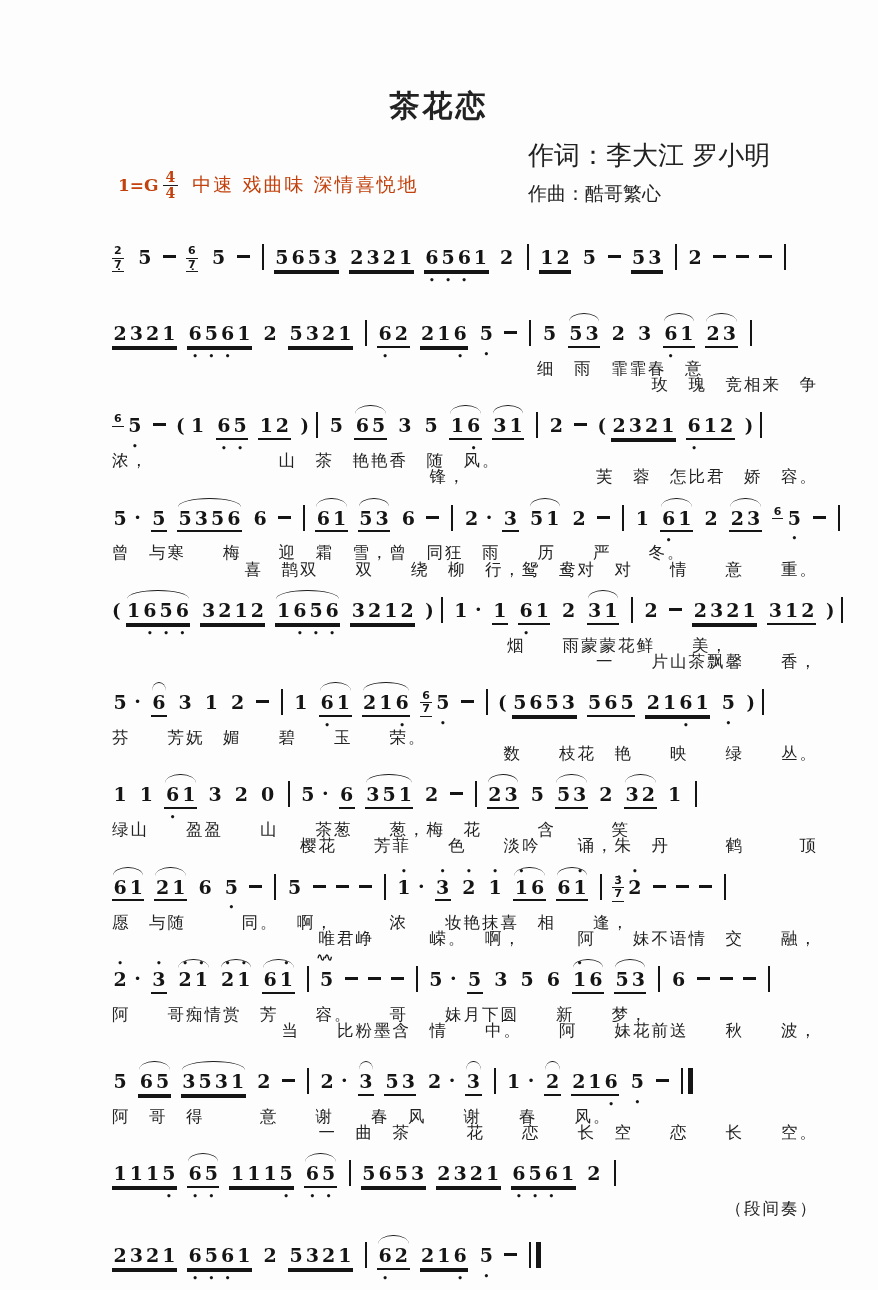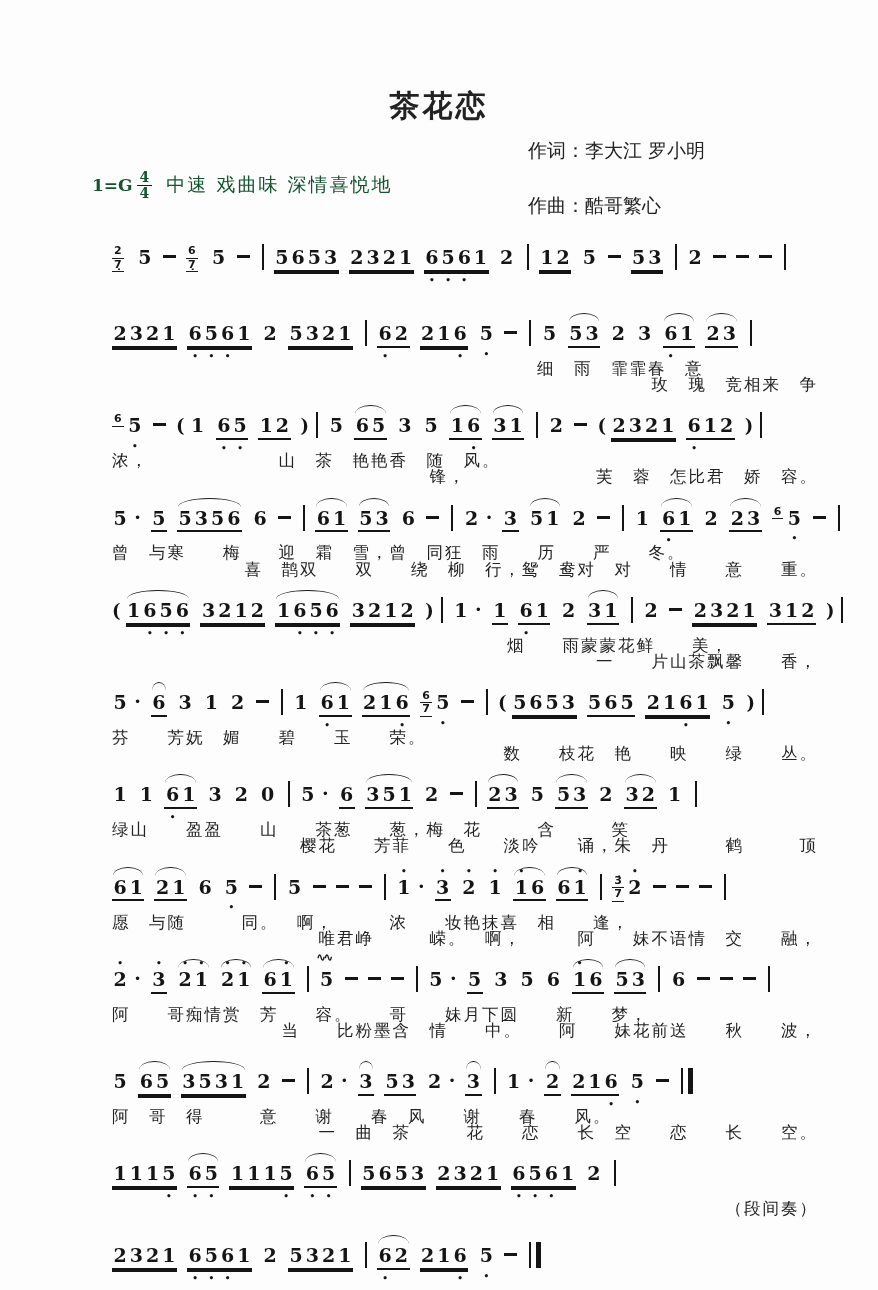--- a/index.html
+++ b/index.html
@@ -4,23 +4,23 @@
 <style>
   html,body{margin:0;padding:0;}
   body{
     width:878px;height:1290px;background:#fdfdfd;color:#1c1c1c;
     font-family:"DejaVu Sans",sans-serif;overflow:hidden;position:relative;
   }
   
   .header{position:relative;height:215px;}
   .title{position:absolute;top:86px;left:0;right:0;text-align:center;
          font-size:30px;font-weight:bold;letter-spacing:3px;color:#222;}
-  .credit1{position:absolute;top:138px;left:528px;font-size:19px;color:#222;}
-  .credit2{position:absolute;top:181px;left:528px;font-size:19px;color:#222;margin-top:12px;}
-  .keyline{position:absolute;top:170px;left:92px;font-size:19px;color:#14532d;white-space:nowrap;}
+  .credit1{position:absolute;top:138px;left:528px;font-size:26px;color:#222;}
+  .credit2{position:absolute;top:181px;left:528px;font-size:19px;color:#222;}
+  .keyline{position:absolute;top:170px;left:118px;font-size:19px;color:#c2410c;white-space:nowrap;}
   .key{font:bold 17px "DejaVu Serif",serif;}
   .ts{display:inline-flex;flex-direction:column;align-items:center;
       font:bold 14px "DejaVu Serif",serif;vertical-align:middle;margin:0 14px 0 4px;line-height:1.05;}
   .tsn{padding:0 3px;}
   .ts .tsn:first-child{border-bottom:1.5px solid #1c1c1c;}
   .tempo{letter-spacing:2px;}
   
   .score{padding:14px 60px 0 112px;}
   .score-line{white-space:nowrap;}
   .music{font:bold 19px "DejaVu Serif",serif;color:#151515;

